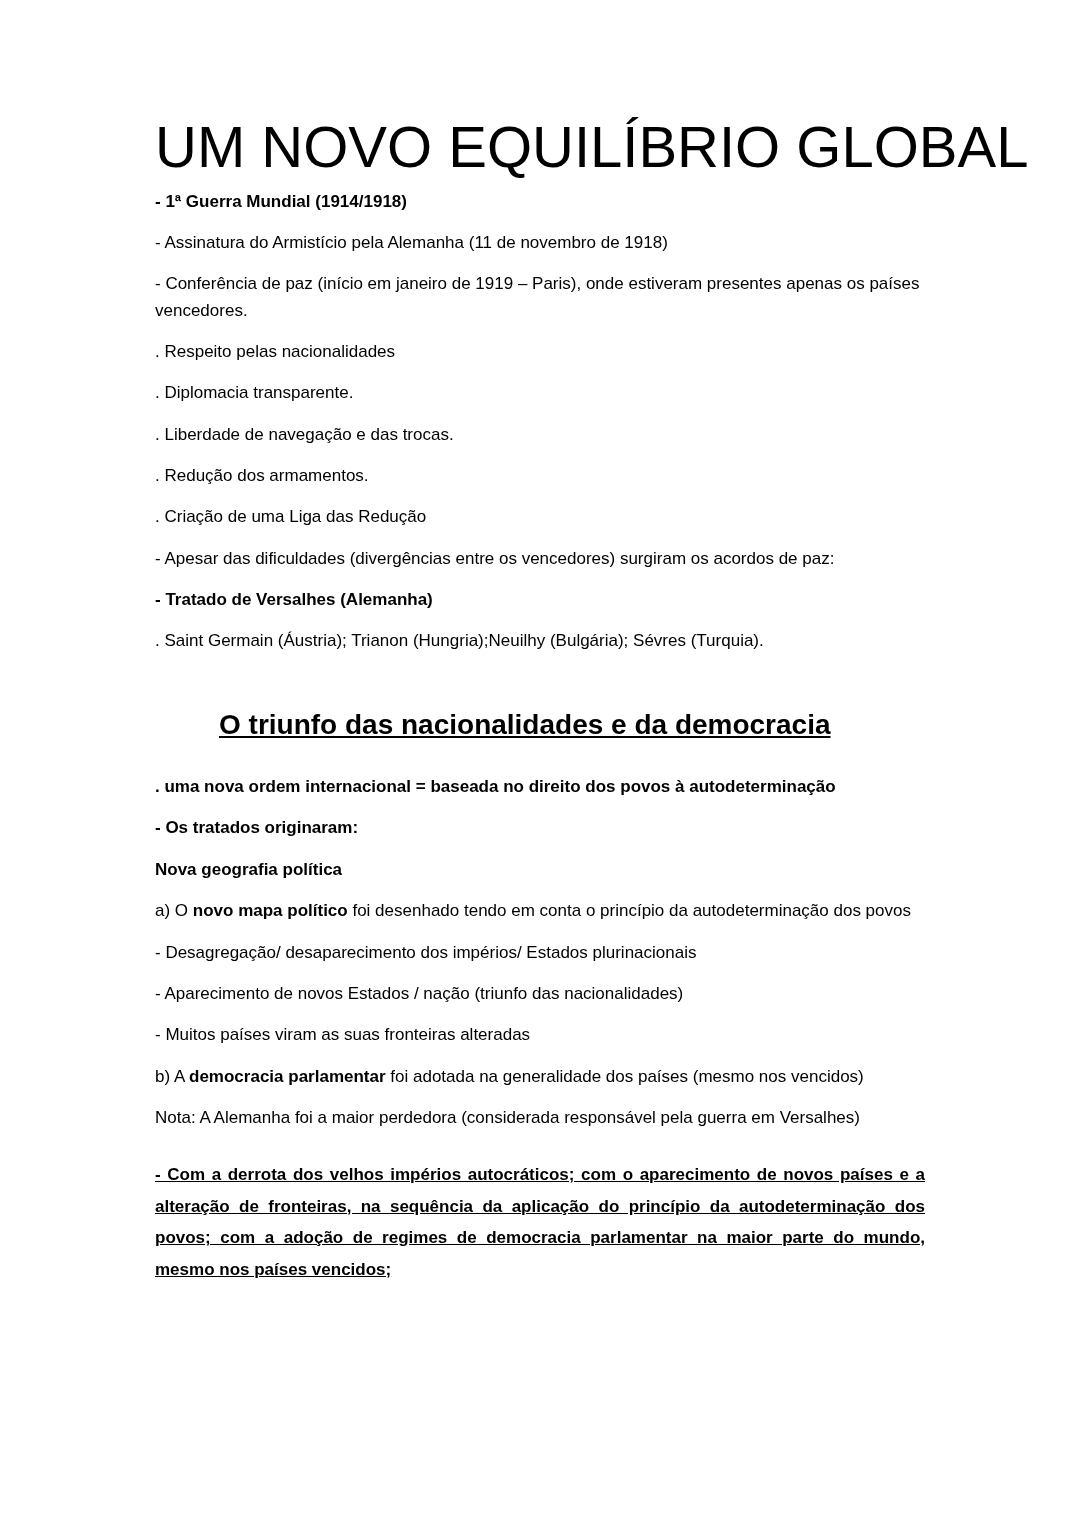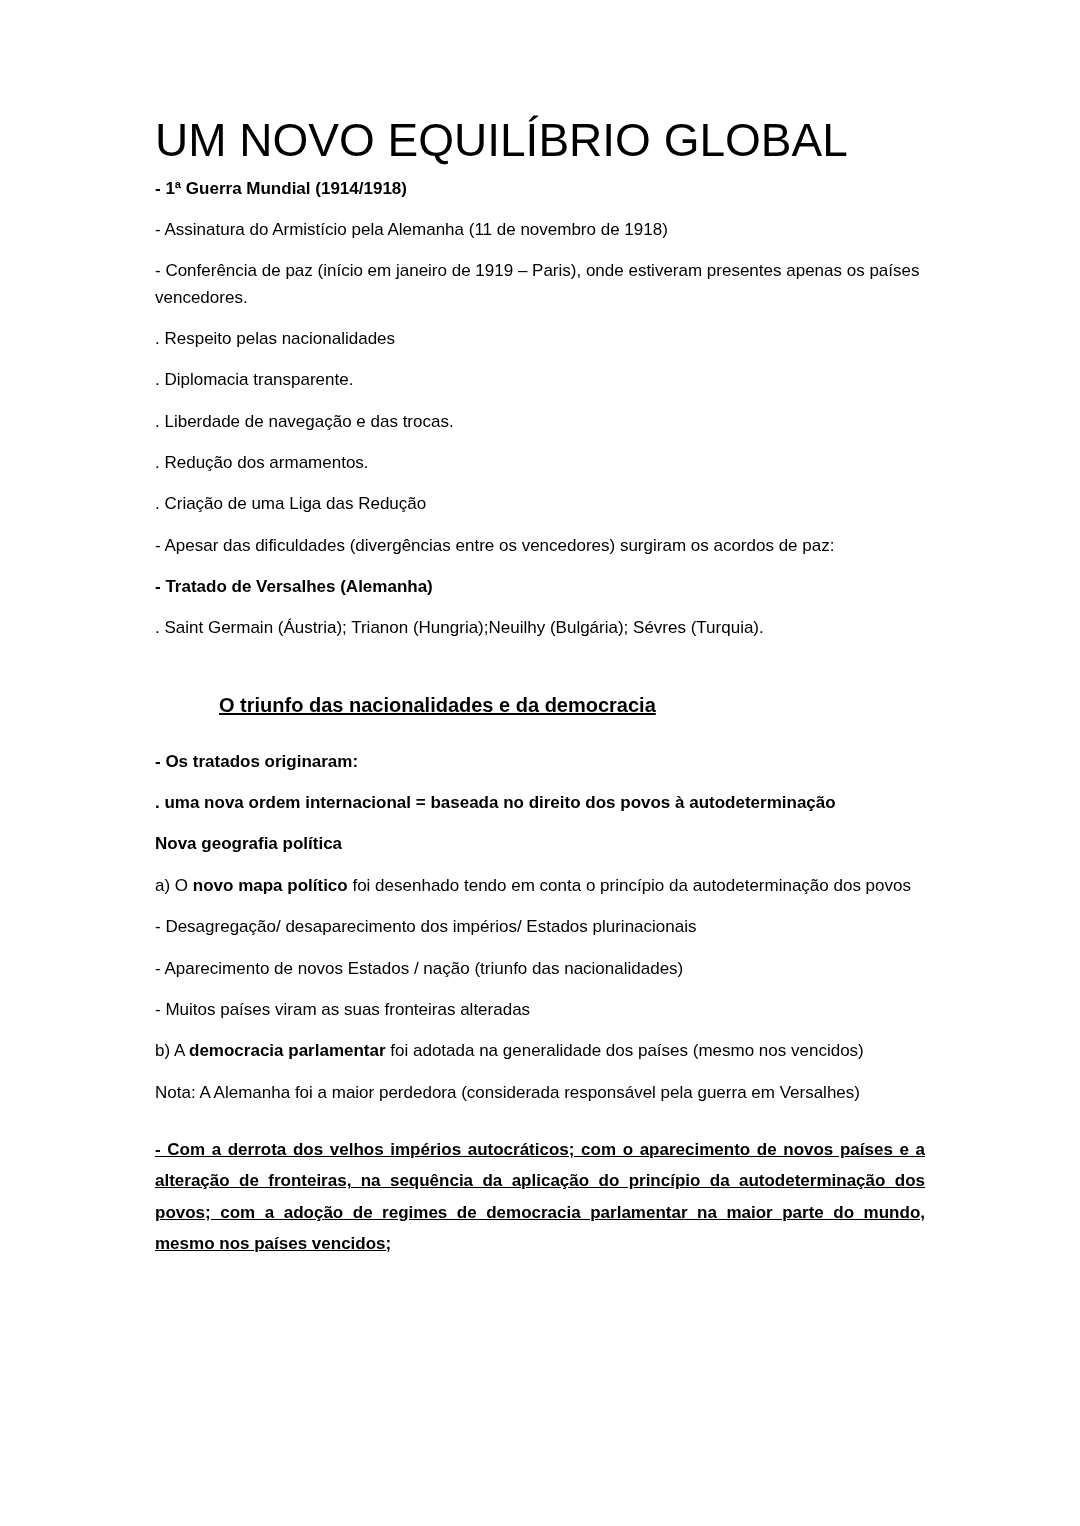--- a/index.html
+++ b/index.html
@@ -9,30 +9,30 @@
     min-height: 1526px;
     margin: 0 auto;
     padding: 116px 155px 40px 155px;
     background: #ffffff;
     color: #000000;
     font-family: "Liberation Sans", sans-serif;
     font-size: 17px;
     line-height: 1.55;
   }
   .title {
-    font-size: 46px;
+    font-size: 58px;
     font-weight: 400;
     line-height: 1.08;
     margin: 0 0 10px 0;
     white-space: nowrap;
   }
   p { margin: 0 0 15px 0; }
   .b { font-weight: 700; }
   .section-heading {
-    font-size: 20px;
+    font-size: 28px;
     font-weight: 700;
     text-decoration: underline;
     margin: 48px 0 28px 0;
     padding-left: 64px;
   }
   .final-block {
     font-weight: 700;
     text-decoration: underline;
     text-align: justify;
     line-height: 1.85;
@@ -64,23 +64,23 @@
   <p>. Criação de uma Liga das Redução</p>
 
   <p>- Apesar das dificuldades (divergências entre os vencedores) surgiram os acordos de paz:</p>
 
   <p class="b">- Tratado de Versalhes (Alemanha)</p>
 
   <p>. Saint Germain (Áustria); Trianon (Hungria);Neuilhy (Bulgária);  Sévres (Turquia).</p>
 
   <h2 class="section-heading">O triunfo das nacionalidades e da democracia</h2>
 
+  <p class="b">.  uma nova ordem internacional = baseada no direito dos povos à autodeterminação</p>
+
   <p class="b">- Os tratados originaram:</p>
-
-  <p class="b">.  uma nova ordem internacional = baseada no direito dos povos à autodeterminação</p>
 
 
   <p class="b">Nova geografia política</p>
 
   <p><span>a) O </span><span class="b">novo mapa político</span><span> foi desenhado tendo em conta o princípio da autodeterminação dos povos</span></p>
 
   <p>- Desagregação/ desaparecimento dos impérios/ Estados plurinacionais</p>
 
   <p>- Aparecimento de novos Estados / nação (triunfo das nacionalidades)</p>
 

